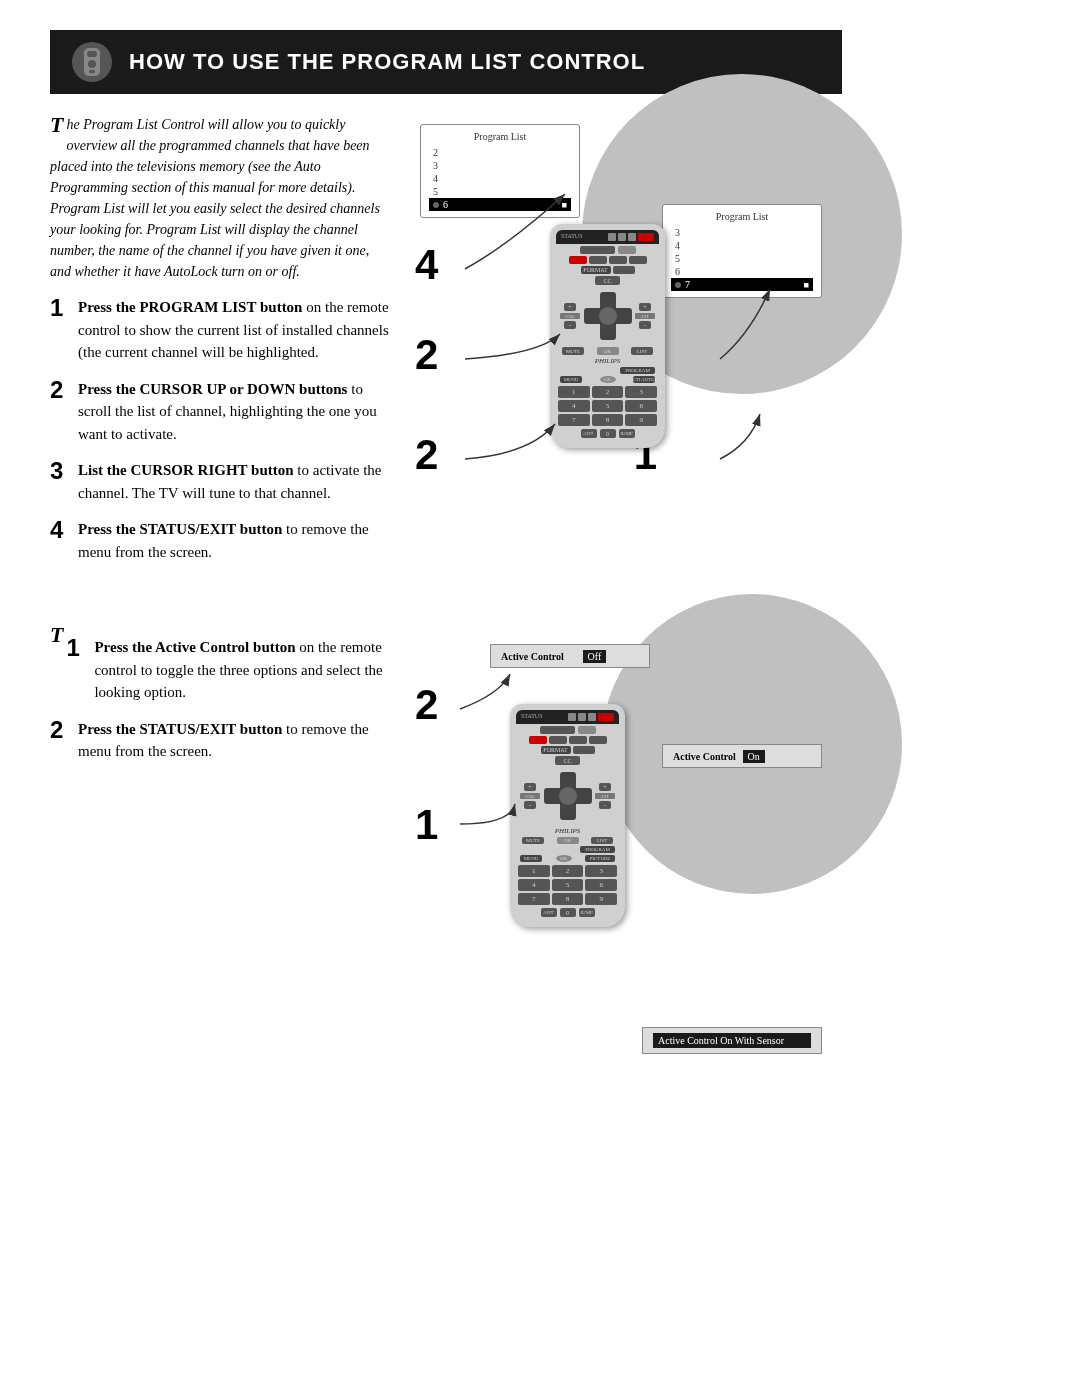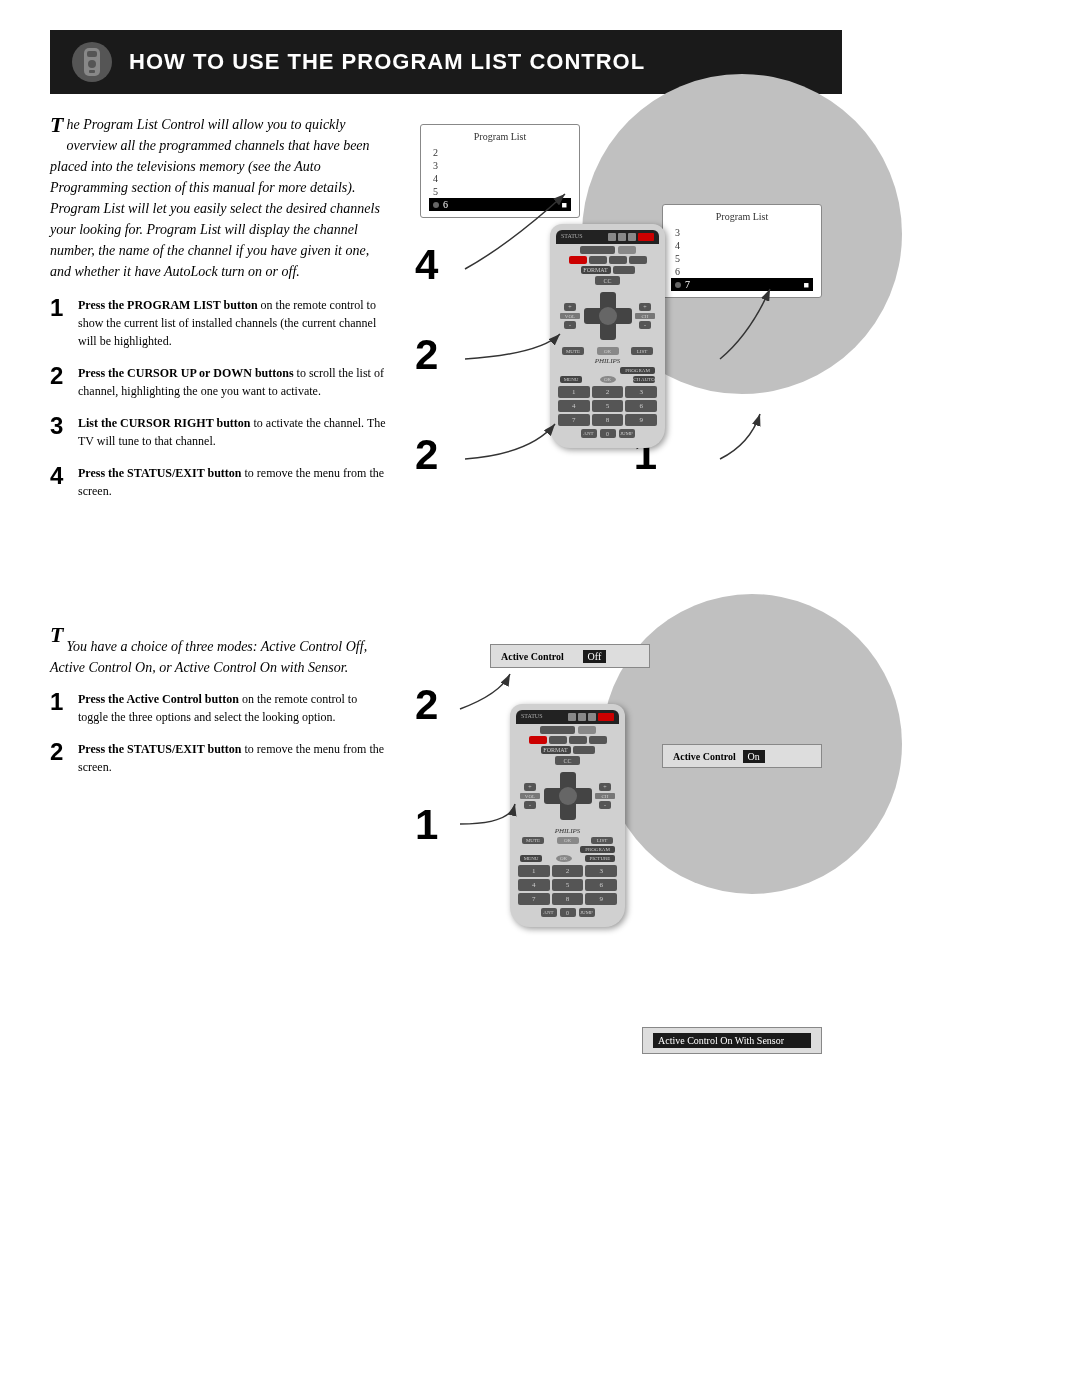--- a/index.html
+++ b/index.html
@@ -80,21 +80,21 @@
     }
     .step-num {
       font-size: 24px;
       font-weight: bold;
       font-family: Arial, sans-serif;
       line-height: 1;
       flex-shrink: 0;
       width: 18px;
     }
     .step-text {
-      font-size: 12px;
+      font-size: 15px;
       line-height: 1.5;
     }
     .step-text strong {
       font-weight: bold;
     }
 
     
     .right-illustration {
       flex: 1;
       position: relative;
@@ -500,21 +500,20 @@
     </div>
   </div>
 
 
   <div class="bottom-content">
 
     <div class="bottom-left">
       <p class="italic-block">
         <span style="font-size:22px;font-weight:bold;font-style:italic;float:left;margin-right:3px;line-height:1;">T</span>
       </p>
-      <p class="italic-block">You have a choice of three modes: Active Control Off, Active Control On, or Active Control On with Sensor.</p>
 
       <ol class="step-list">
         <li class="step-item">
           <span class="step-num">1</span>
           <span class="step-text">
             <strong>Press the Active Control button</strong><span> on the remote control to toggle the three options and select the looking option.</span>
           </span>
         </li>
         <li class="step-item">
           <span class="step-num">2</span>

